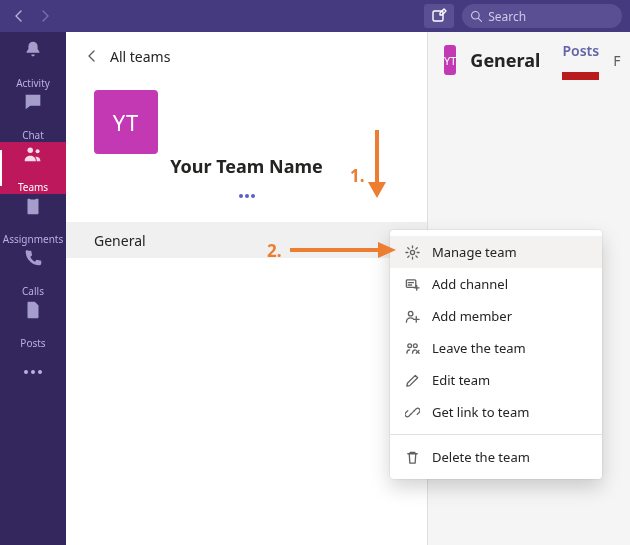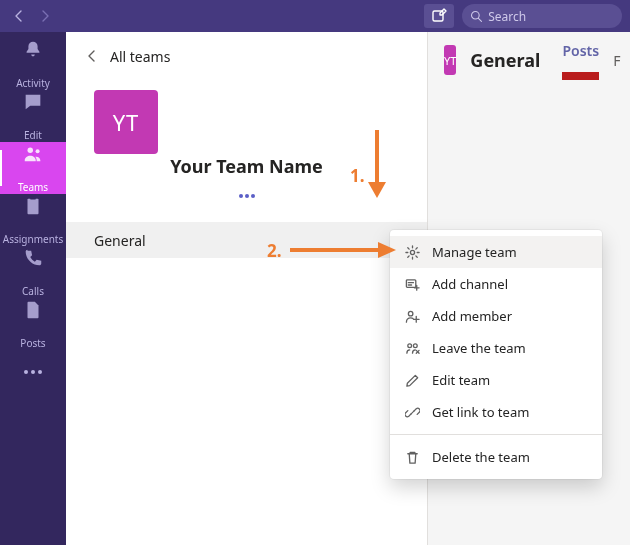--- a/index.html
+++ b/index.html
@@ -10,21 +10,21 @@
     .nav-back, .nav-fwd { width:22px; height:22px; margin-left:8px; color:#b9b2e0; display:flex; align-items:center; justify-content:center; cursor:pointer; }
     .nav-fwd { margin-left:4px; color:#7a6fb3; }
     .compose-btn { margin-left:auto; width:30px; height:24px; background:#5a4f93; border-radius:3px; display:flex; align-items:center; justify-content:center; color:#fff; cursor:pointer; }
     .search-box { margin-left:8px; margin-right:8px; flex:0 0 160px; height:24px; background:#5a4f93; border-radius:12px; display:flex; align-items:center; padding:0 8px; color:#cfc9ea; overflow:hidden; }
     .search-box input { background:transparent; border:none; outline:none; color:#cfc9ea; font-size:12px; width:100%; }
     .search-box input::placeholder { color:#cfc9ea; }
 
     
     .left-rail { position:absolute; top:32px; left:0; bottom:0; width:66px; background:#33275e; display:flex; flex-direction:column; align-items:center; padding-top:6px; }
     .rail-item { width:66px; height:52px; display:flex; flex-direction:column; align-items:center; justify-content:center; color:#b9b2e0; cursor:pointer; font-size:10px; gap:15px; position:relative; }
-    .rail-item.active { background:#d946ef; color:#fff; }
+    .rail-item.active { background:#be185d; color:#fff; }
     .rail-item.active::before { content:""; position:absolute; left:0; top:8px; bottom:8px; width:2px; background:#fff; }
     .rail-item svg { opacity:.85; }
     .rail-more { margin-top:4px; width:66px; height:36px; display:flex; align-items:center; justify-content:center; color:#b9b2e0; cursor:pointer; }
 
     
     .mid-panel { position:absolute; top:32px; left:66px; bottom:0; width:362px; background:#fff; border-right:1px solid #e1dfdd; }
     .mid-header { height:48px; display:flex; align-items:center; padding:14px 20px; }
     .all-teams { display:flex; align-items:center; gap:12px; color:#252423; font-size:14px; cursor:pointer; }
     .all-teams-chevron { color:#605e5c; }
 
@@ -89,21 +89,21 @@
   <div class="rail-item">
     <svg width="22" height="22" viewBox="0 0 24 24" fill="currentColor">
         <path d="M12 3a5 5 0 0 0-5 5v3l-2 3v1h14v-1l-2-3V8a5 5 0 0 0-5-5zm-2 14a2 2 0 0 0 4 0z"></path>
       </svg>
     <span>Activity</span>
   </div>
   <div class="rail-item">
     <svg width="22" height="22" viewBox="0 0 24 24" fill="currentColor">
         <path d="M4 4h16v12H9l-5 4V4z"></path>
       </svg>
-    <span>Edit</span>
+    <span>Chat</span>
   </div>
   <div class="rail-item active">
     <svg width="22" height="22" viewBox="0 0 24 24" fill="currentColor">
         <circle cx="9" cy="8" r="3"></circle>
         <circle cx="17" cy="9" r="2.2"></circle>
         <path d="M3 19c0-3 3-5 6-5s6 2 6 5v1H3zM15.5 15c2.5 0 4.5 1.6 4.5 4v1h-4v-1c0-1.6-.6-3-1.6-4z"></path>
       </svg>
     <span>Teams</span>
   </div>
   <div class="rail-item">

